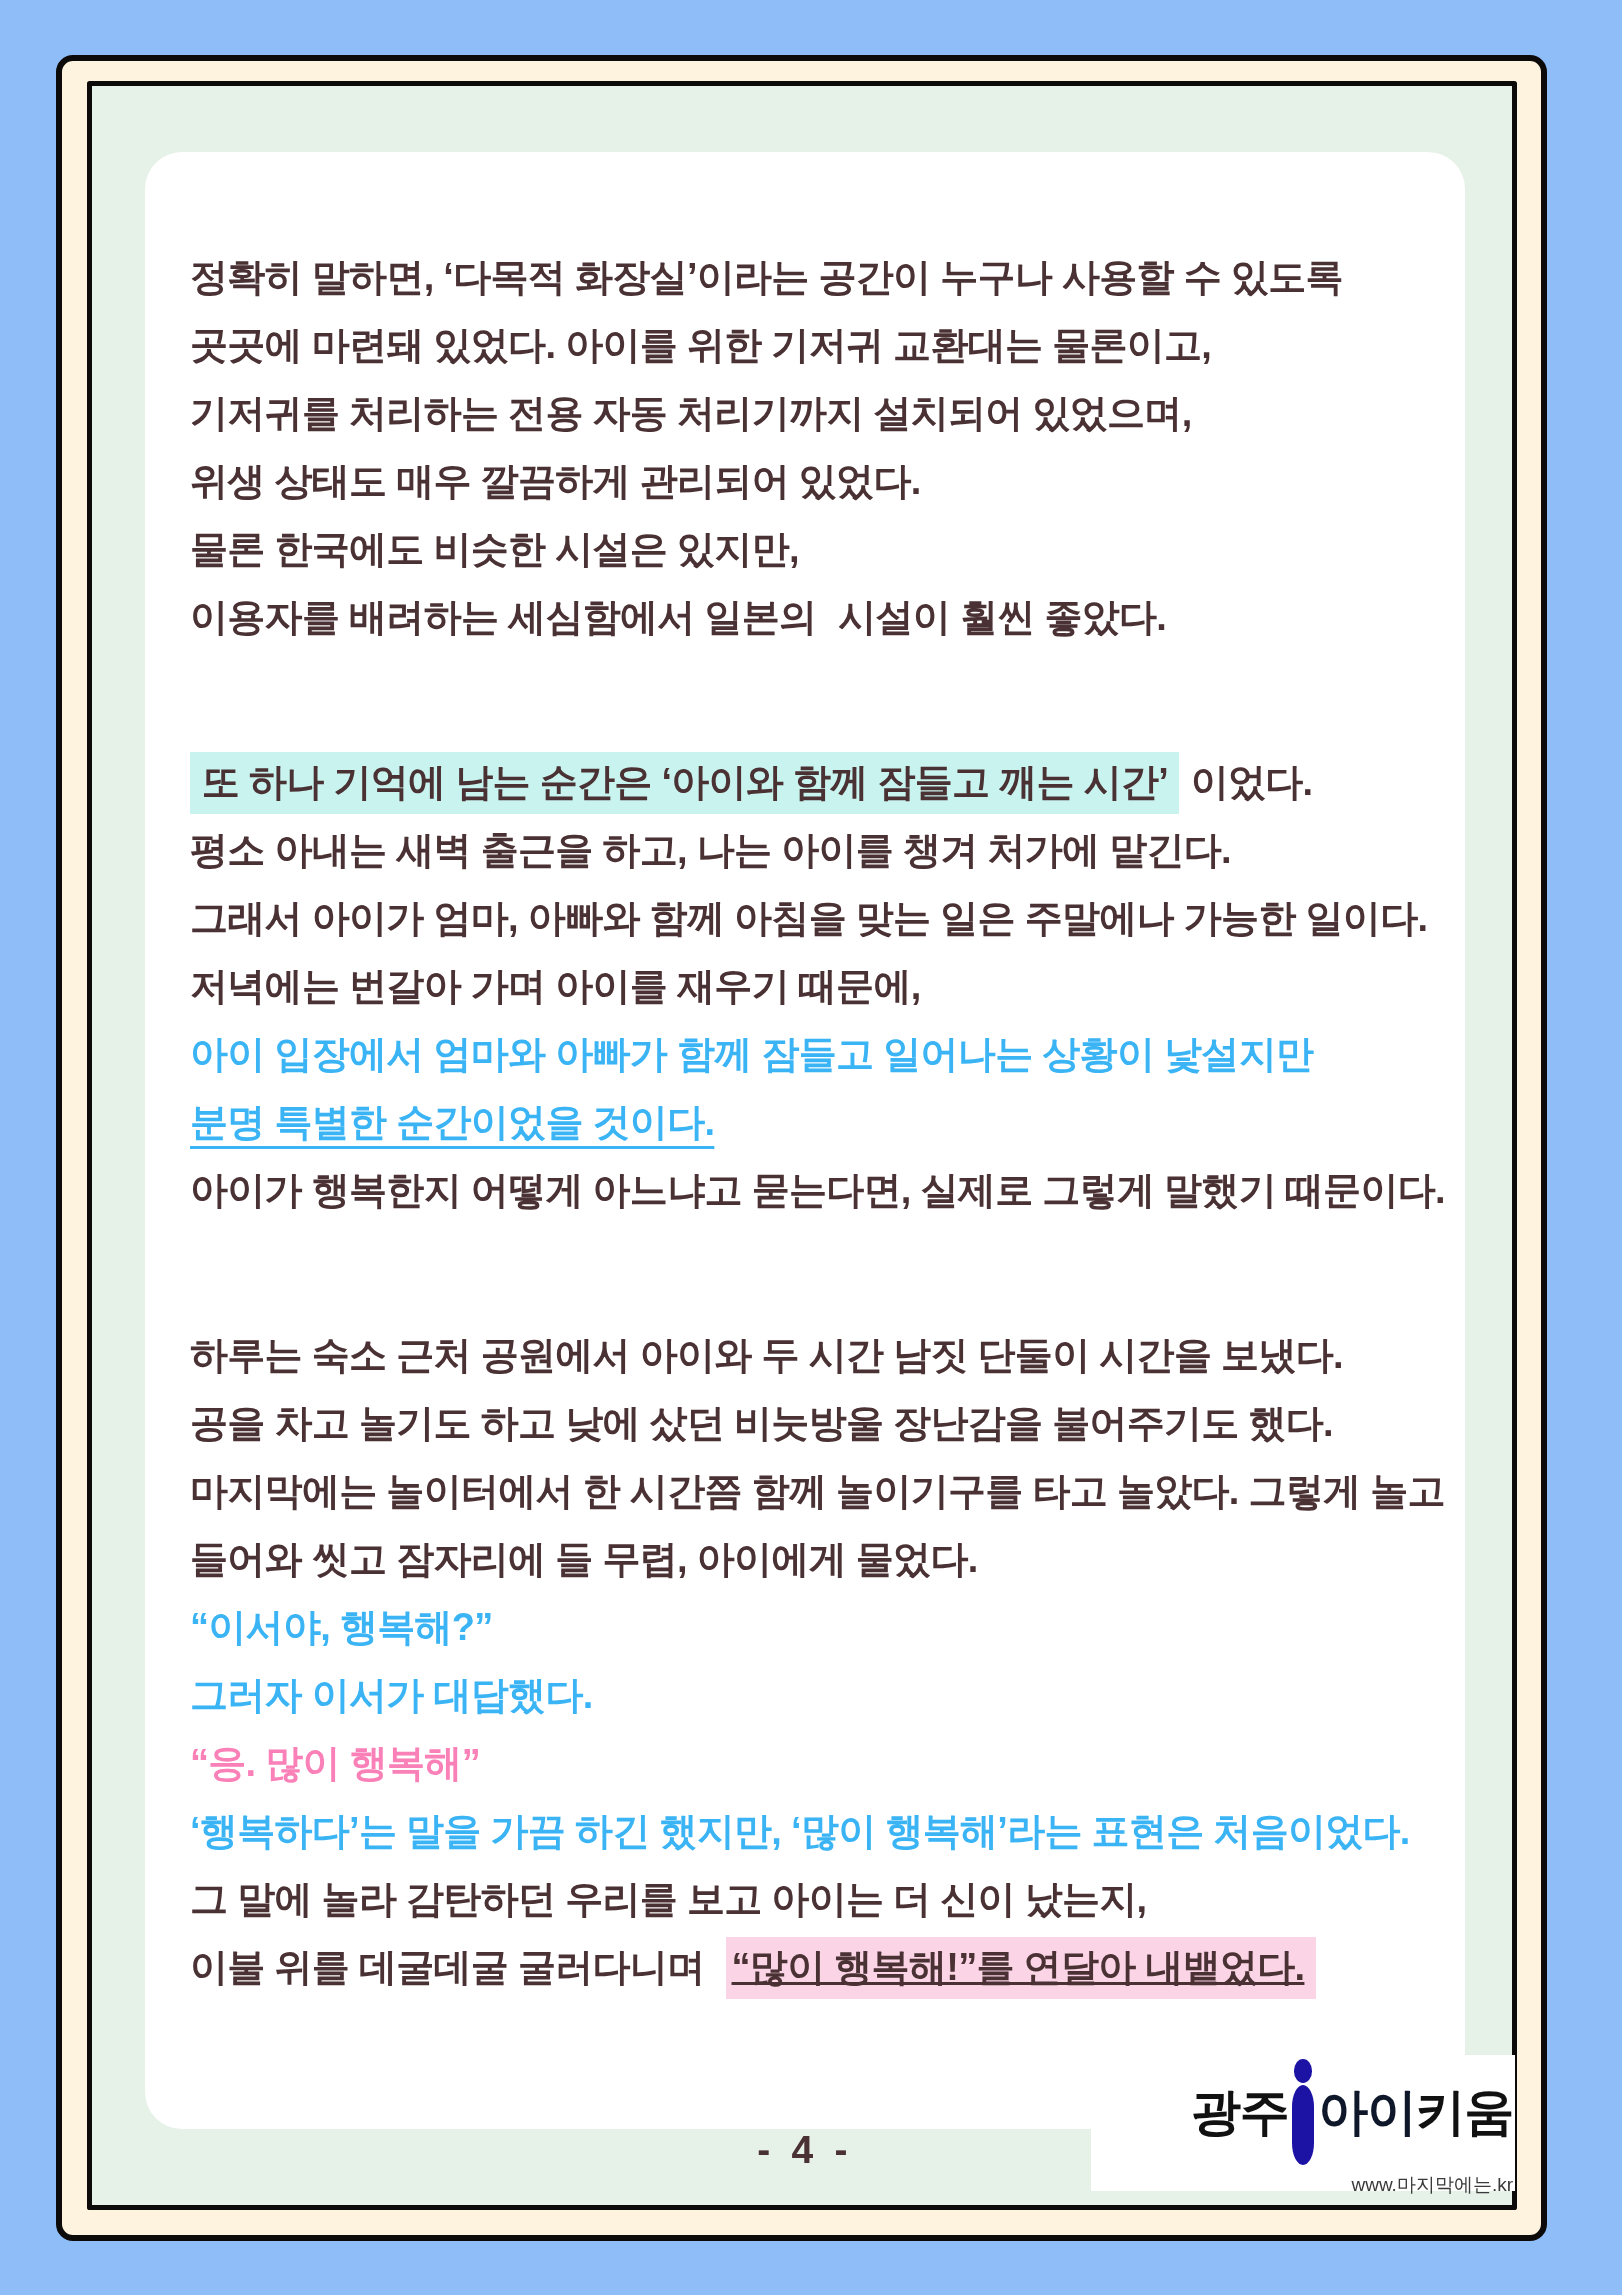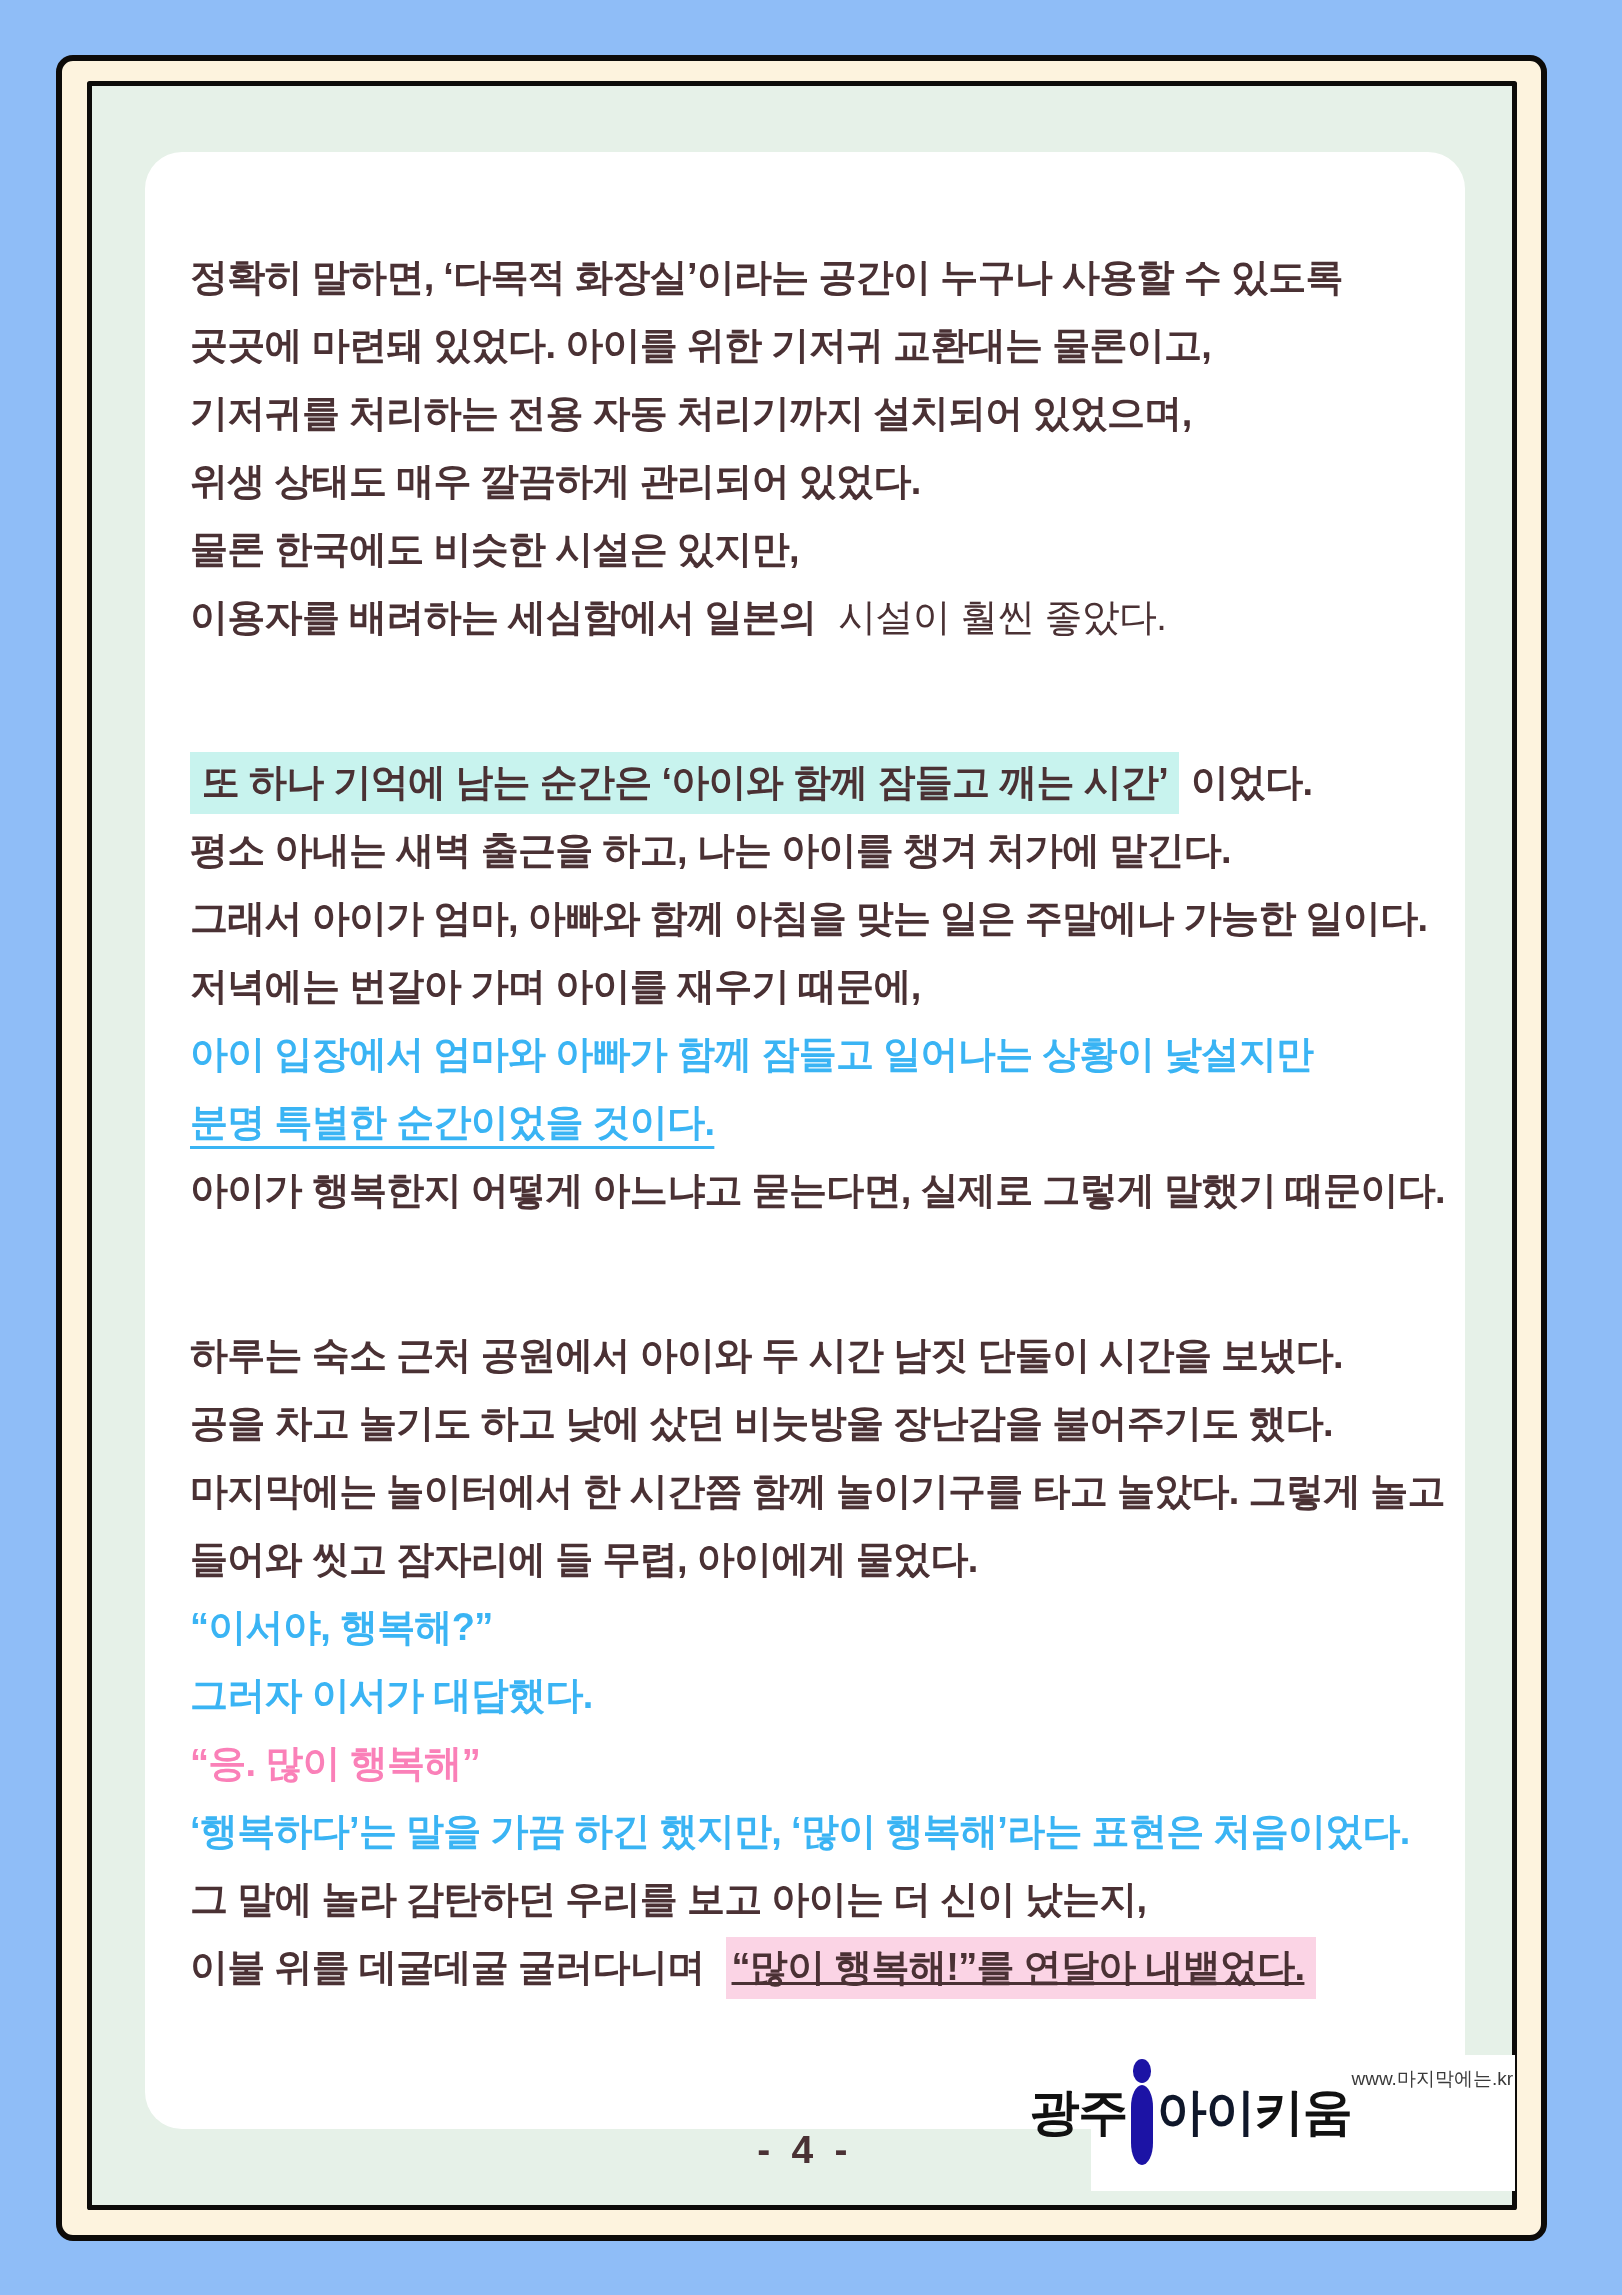--- a/index.html
+++ b/index.html
@@ -18,31 +18,31 @@
     background:var(--mat-mint);border:5.9px solid var(--frame-line);border-radius:2.6px;}
   .sheet{position:absolute;left:145px;top:152px;width:1320px;height:1977px;
     background:var(--sheet-white);border-radius:37px;}
   .logo-patch{position:absolute;left:1091px;top:2055px;width:424px;height:136px;background:var(--sheet-white);}
 
   .text-block{position:absolute;left:178px;top:243px;width:1292px;
     font-size:38px;line-height:68px;font-weight:700;color:var(--text-dark);letter-spacing:-0.7px;}
   .para{margin:0 0 97px 0;}
   .para:last-child{margin-bottom:0;}
   .seg{white-space:pre-wrap;margin-left:12px;}
-  .seg.light{font-weight:400;text-align:center;}
+  .seg.light{font-weight:700;text-align:center;}
   .seg.blue{color:var(--accent-blue);}
   .seg.blue_u{color:var(--accent-blue);text-decoration:underline;text-decoration-thickness:3.3px;text-underline-offset:10.5px;text-align:center;}
   .seg.pink{color:var(--accent-pink);}
   .seg.hl_cyan{background:var(--hl-cyan);padding:9.2px 10.5px 10.5px 11.8px;}
   .seg.hl_pink{background:var(--hl-pink);padding:9.2px 11.8px 10.5px 5.2px;text-decoration:underline;}
 
   .page-number{position:absolute;left:145px;top:2128px;width:1320px;text-align:center;
     font-size:39px;font-weight:700;color:var(--text-dark);letter-spacing:5.2px;}
 
-  .logo{position:absolute;right:110px;top:2059px;display:flex;flex-direction:row;align-items:flex-start;}
+  .logo{position:absolute;right:110px;top:2059px;display:flex;flex-direction:column;align-items:flex-end;}
   .logo-row{display:flex;align-items:flex-start;}
   .logo-word{font-size:50px;font-weight:700;color:var(--logo-black);letter-spacing:-1.3px;line-height:1.0;padding-top:27.5px;}
   .logo-word.blue{color:#0f172a;}
   .person{display:flex;flex-direction:column;align-items:center;margin:0 3.9px;}
   .person .head{width:18.3px;height:23.6px;border-radius:50%;background:var(--logo-navy);}
   .person .body{width:22px;height:80px;border-radius:11px/22px;background:var(--logo-navy);margin-top:2.6px;}
   .logo-url{font-size:19px;font-weight:400;color:#3a3a3a;letter-spacing:0;margin-top:6.5px;}
 </style>
 </head>
 <body>

